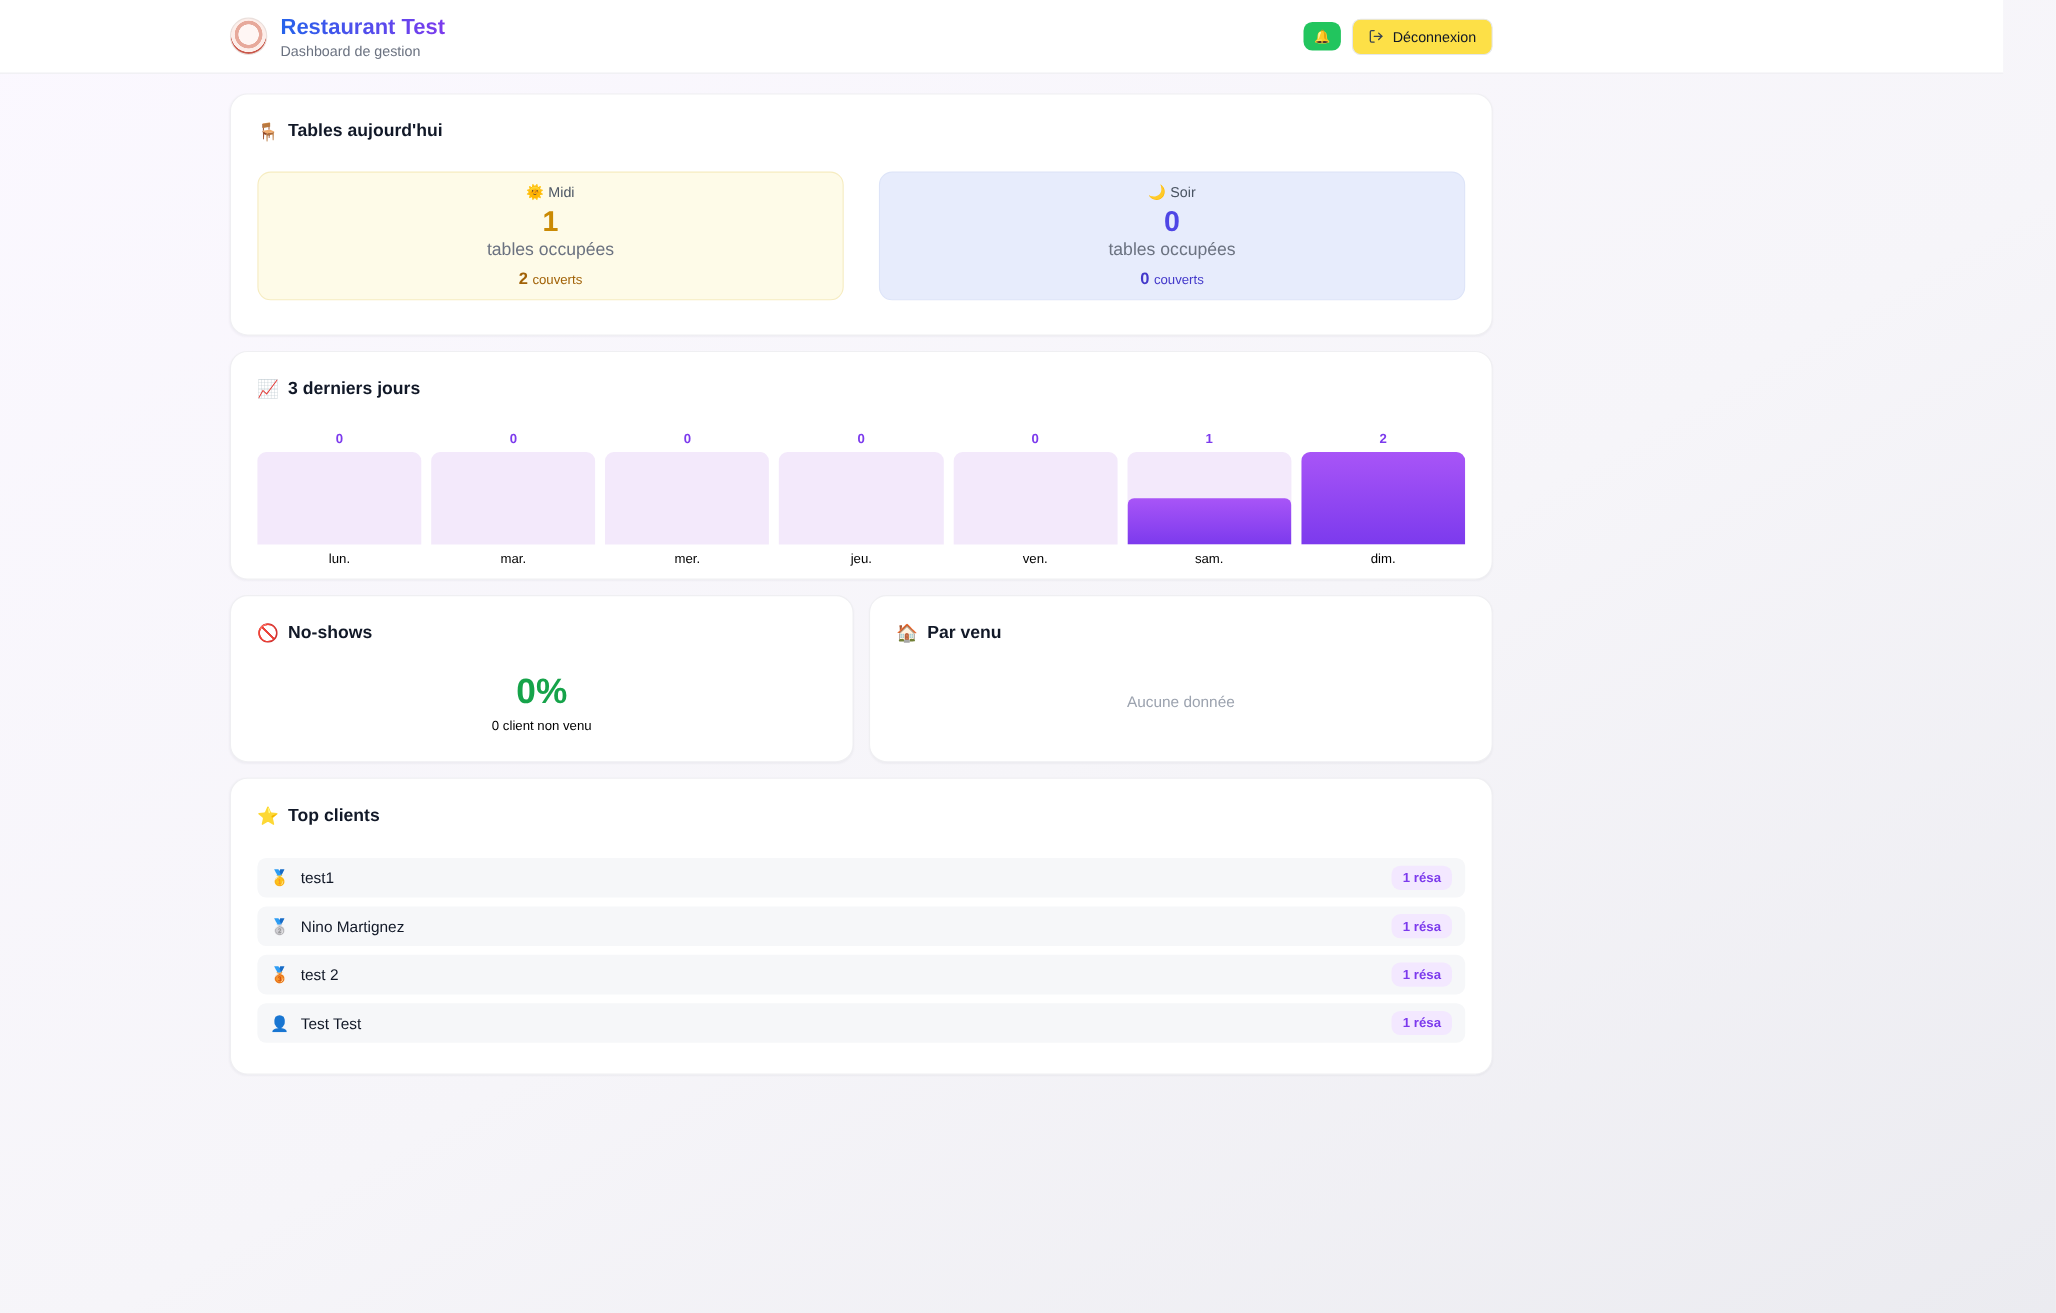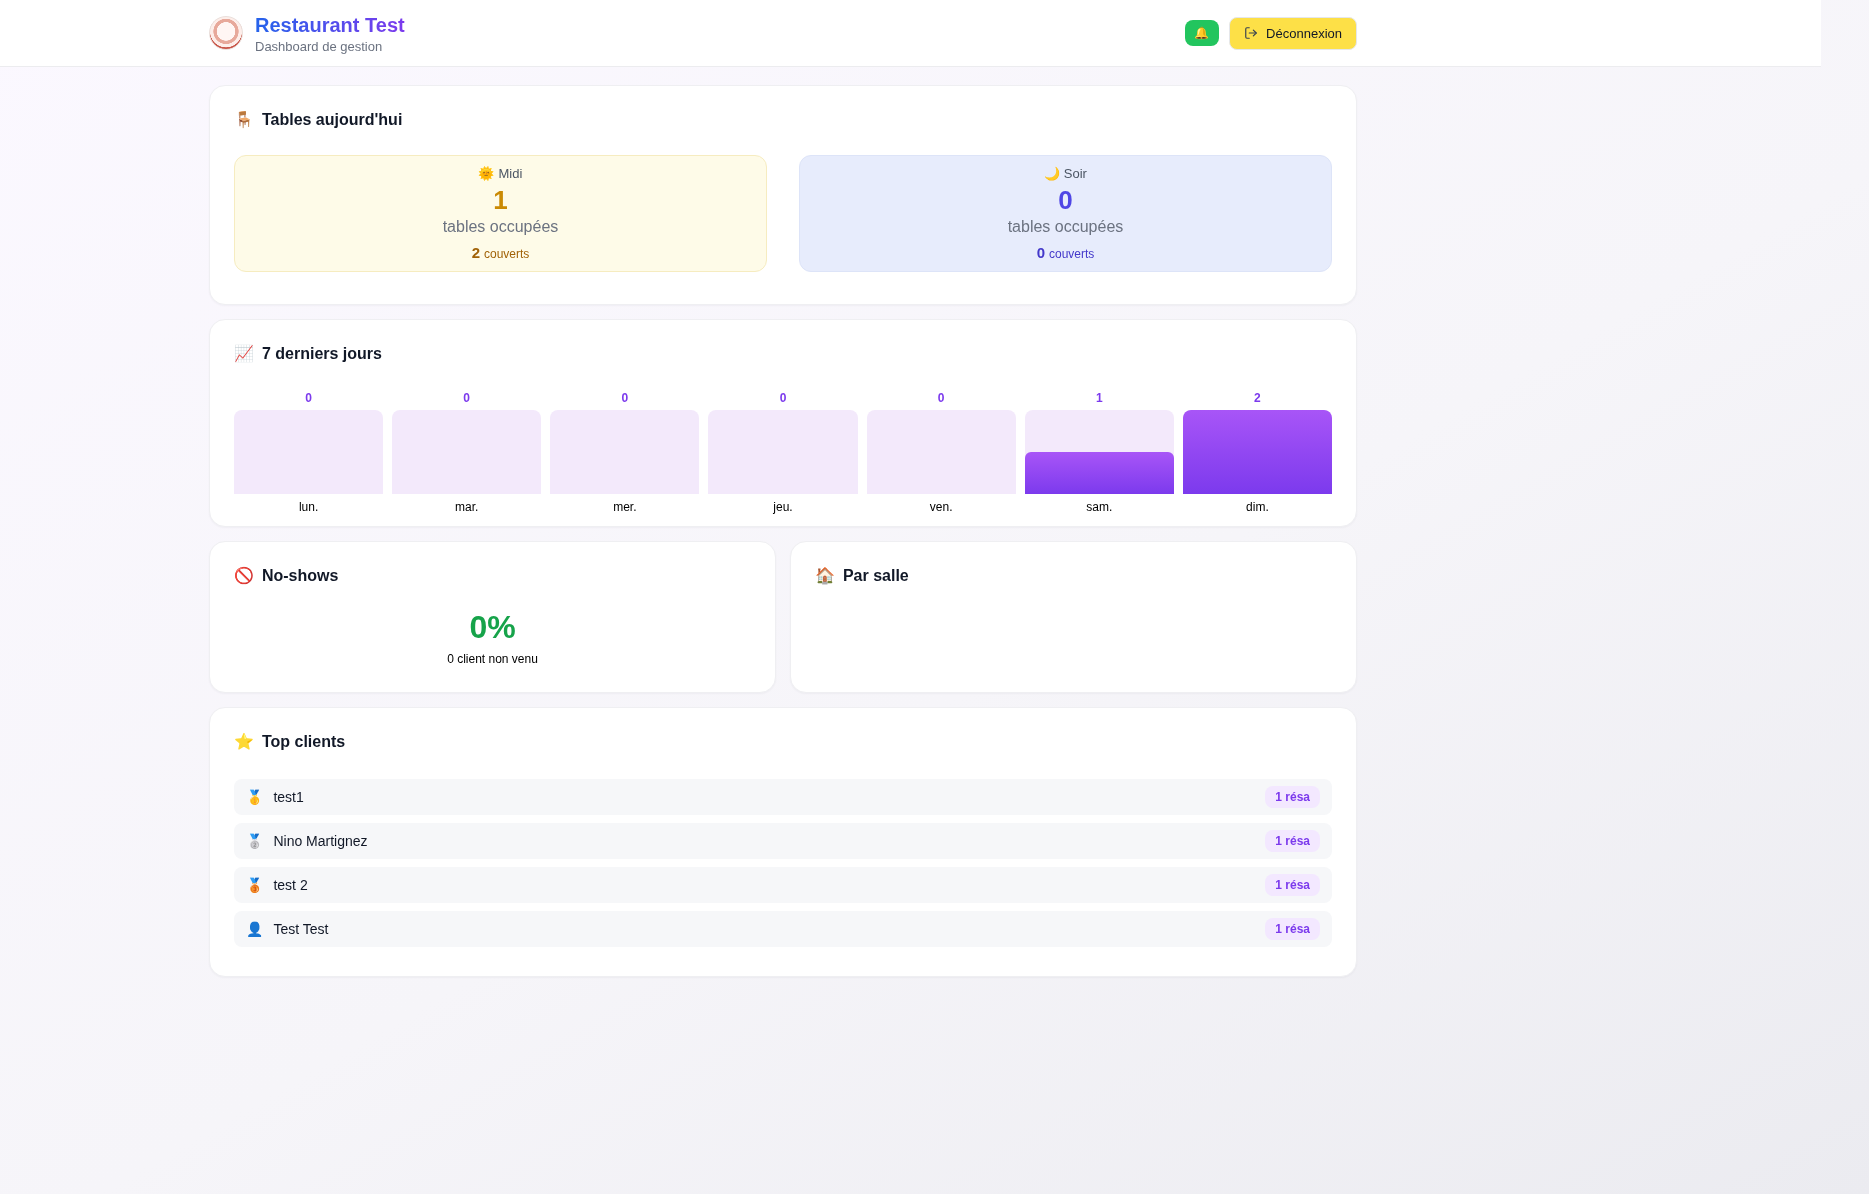--- a/index.html
+++ b/index.html
@@ -170,21 +170,21 @@
         <div class="service-covers">
           <b>0</b><span>couverts</span>
         </div>
       </div>
     </div>
   </div>
 
   <div class="card" style="height:208px;">
     <div class="card-title">
       <span class="emoji">📈</span>
-      <span>7 derniers jours</span>
+      <span>3 derniers jours</span>
     </div>
     <div class="chart">
       <div class="chart-col">
         <div class="bar-value">0</div>
         <div class="bar-track">
             <div class="bar-fill" style="height: 0%;"></div>
           </div>
         <div class="bar-day">lun.</div>
       </div>
       <div class="chart-col">
@@ -239,22 +239,23 @@
         <span>No-shows</span>
       </div>
       <div class="noshow-body">
         <div class="noshow-percent">0%</div>
         <div class="noshow-caption">0 client non venu</div>
       </div>
     </div>
     <div class="card half-card">
       <div class="card-title">
         <span class="emoji">🏠</span>
-        <span>Par salle</span>
-      </div>
+        <span>Par venu</span>
+      </div>
+      <div class="salle-empty">Aucune donnée</div>
     </div>
   </div>
 
   <div class="card" style="height:270px;">
     <div class="card-title">
       <span class="emoji">⭐</span>
       <span>Top clients</span>
     </div>
     <div class="clients-list">
       <div class="client-row">

